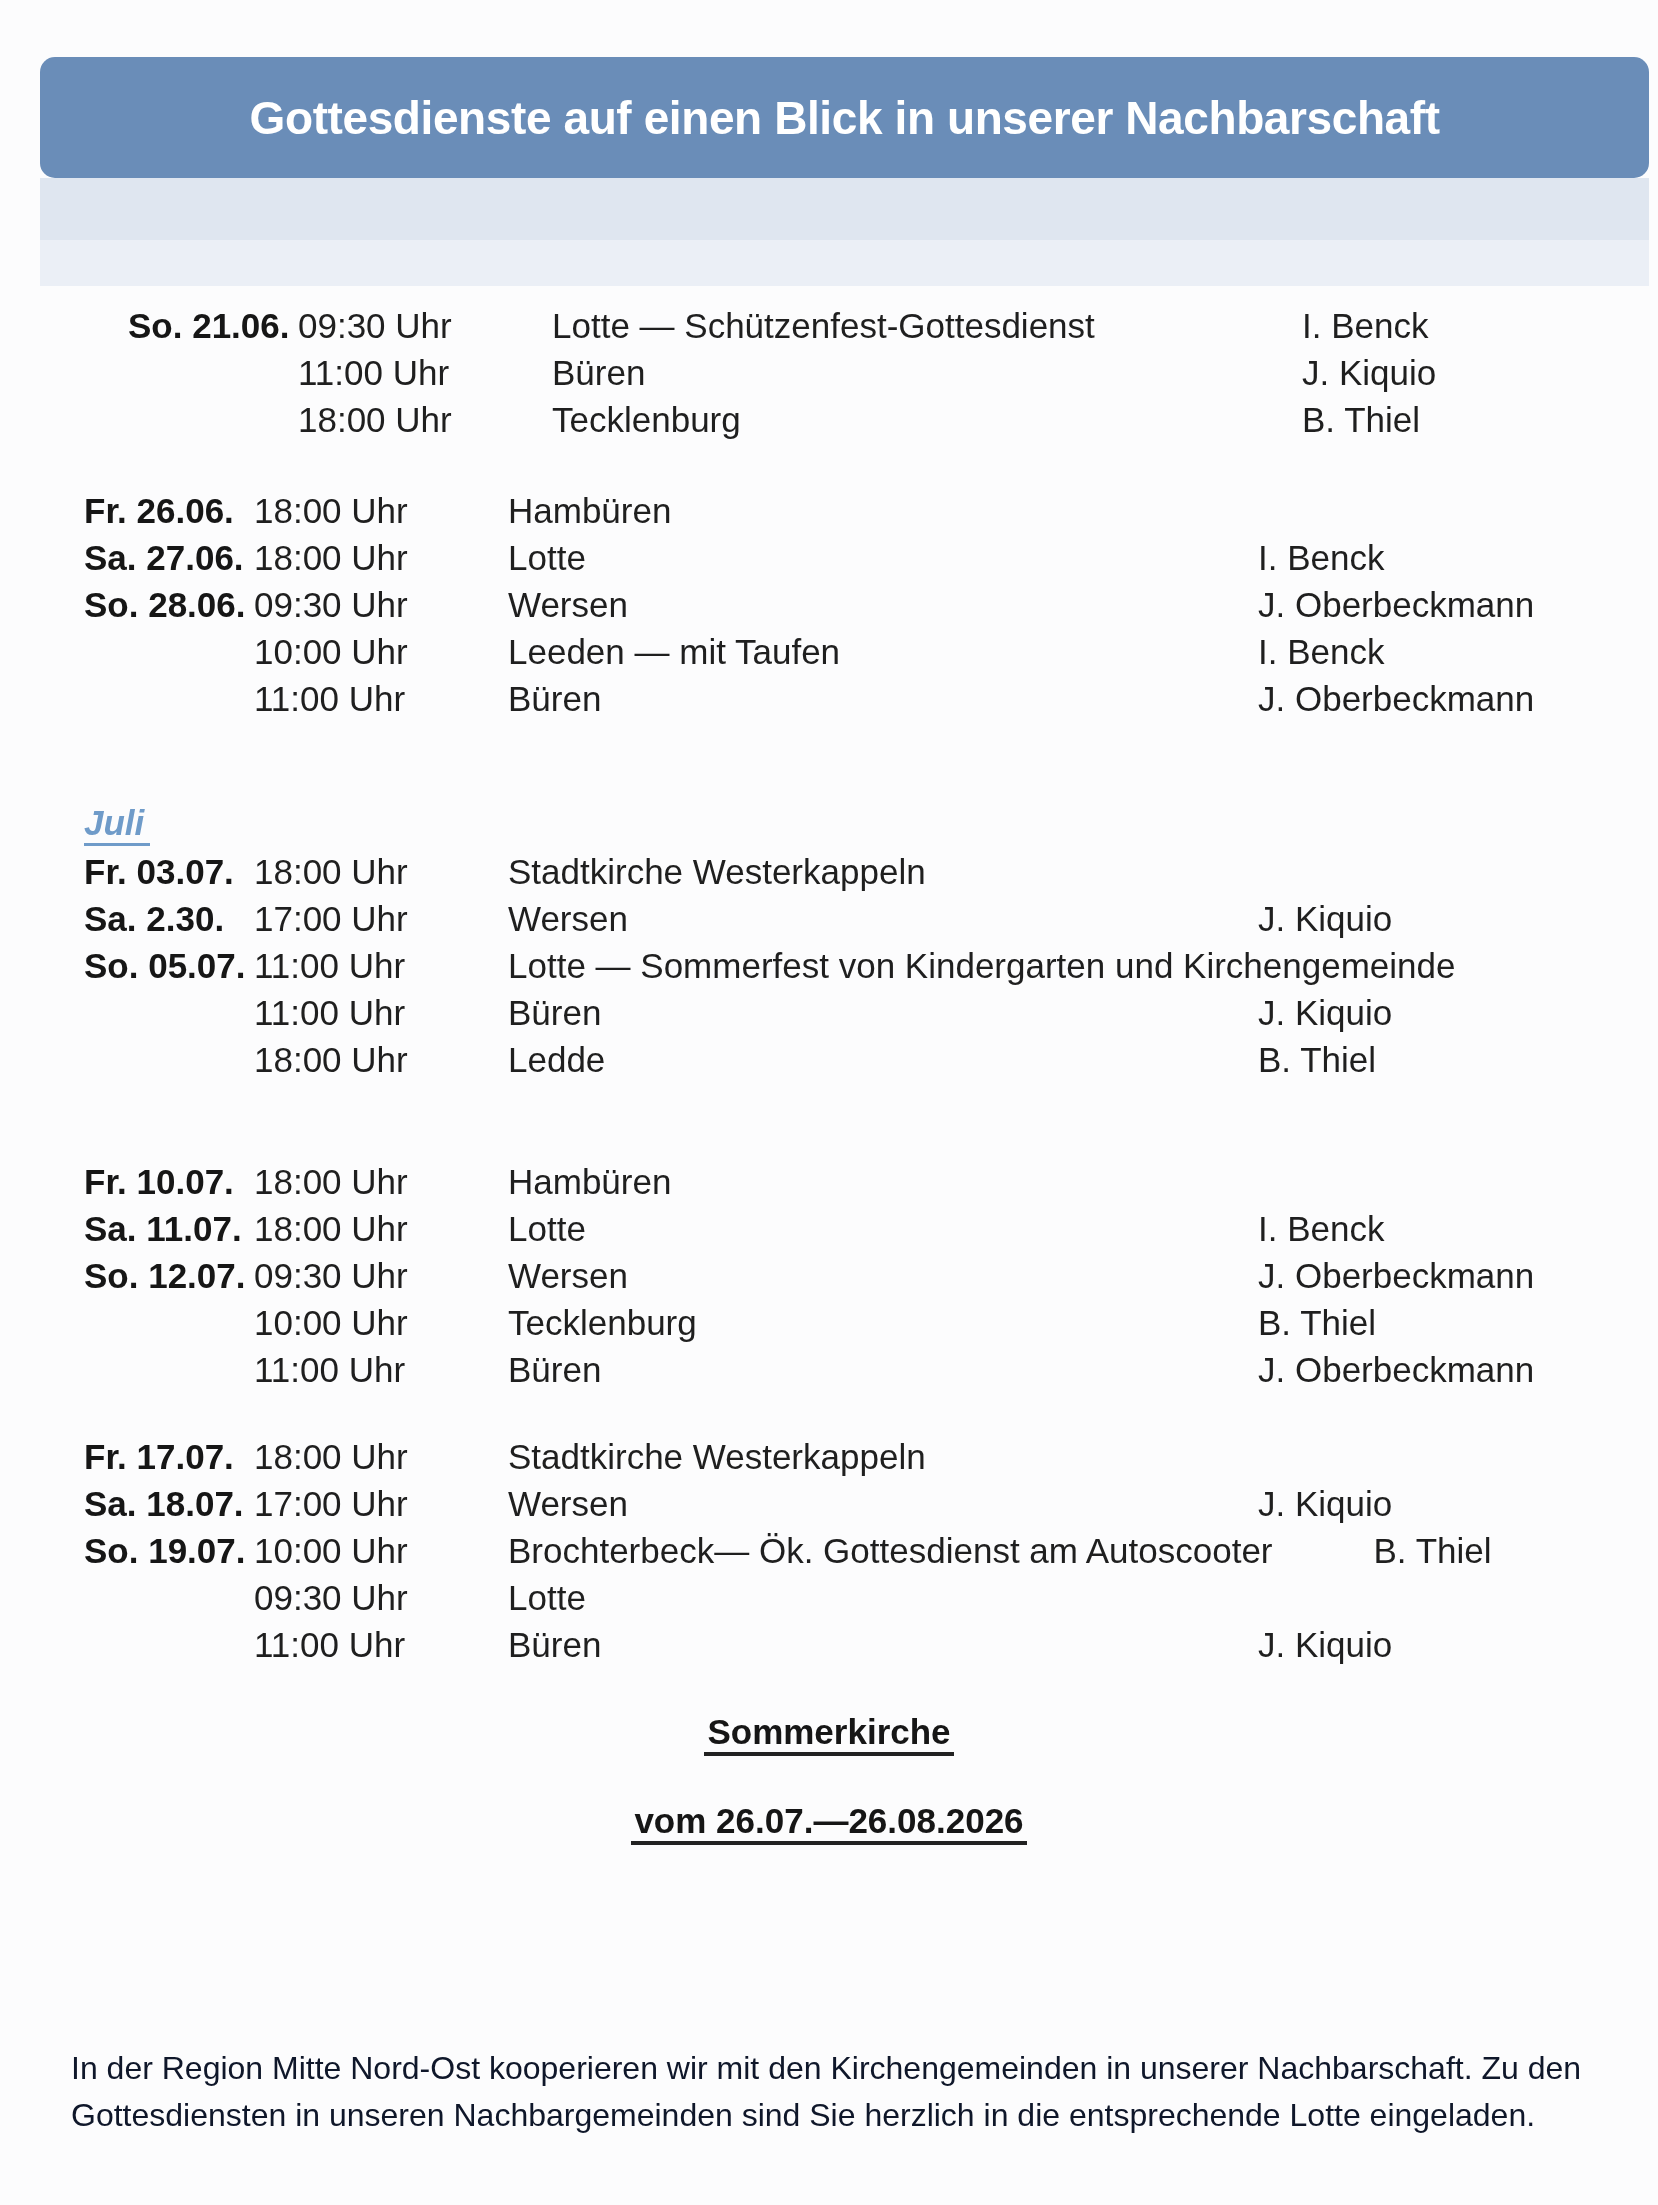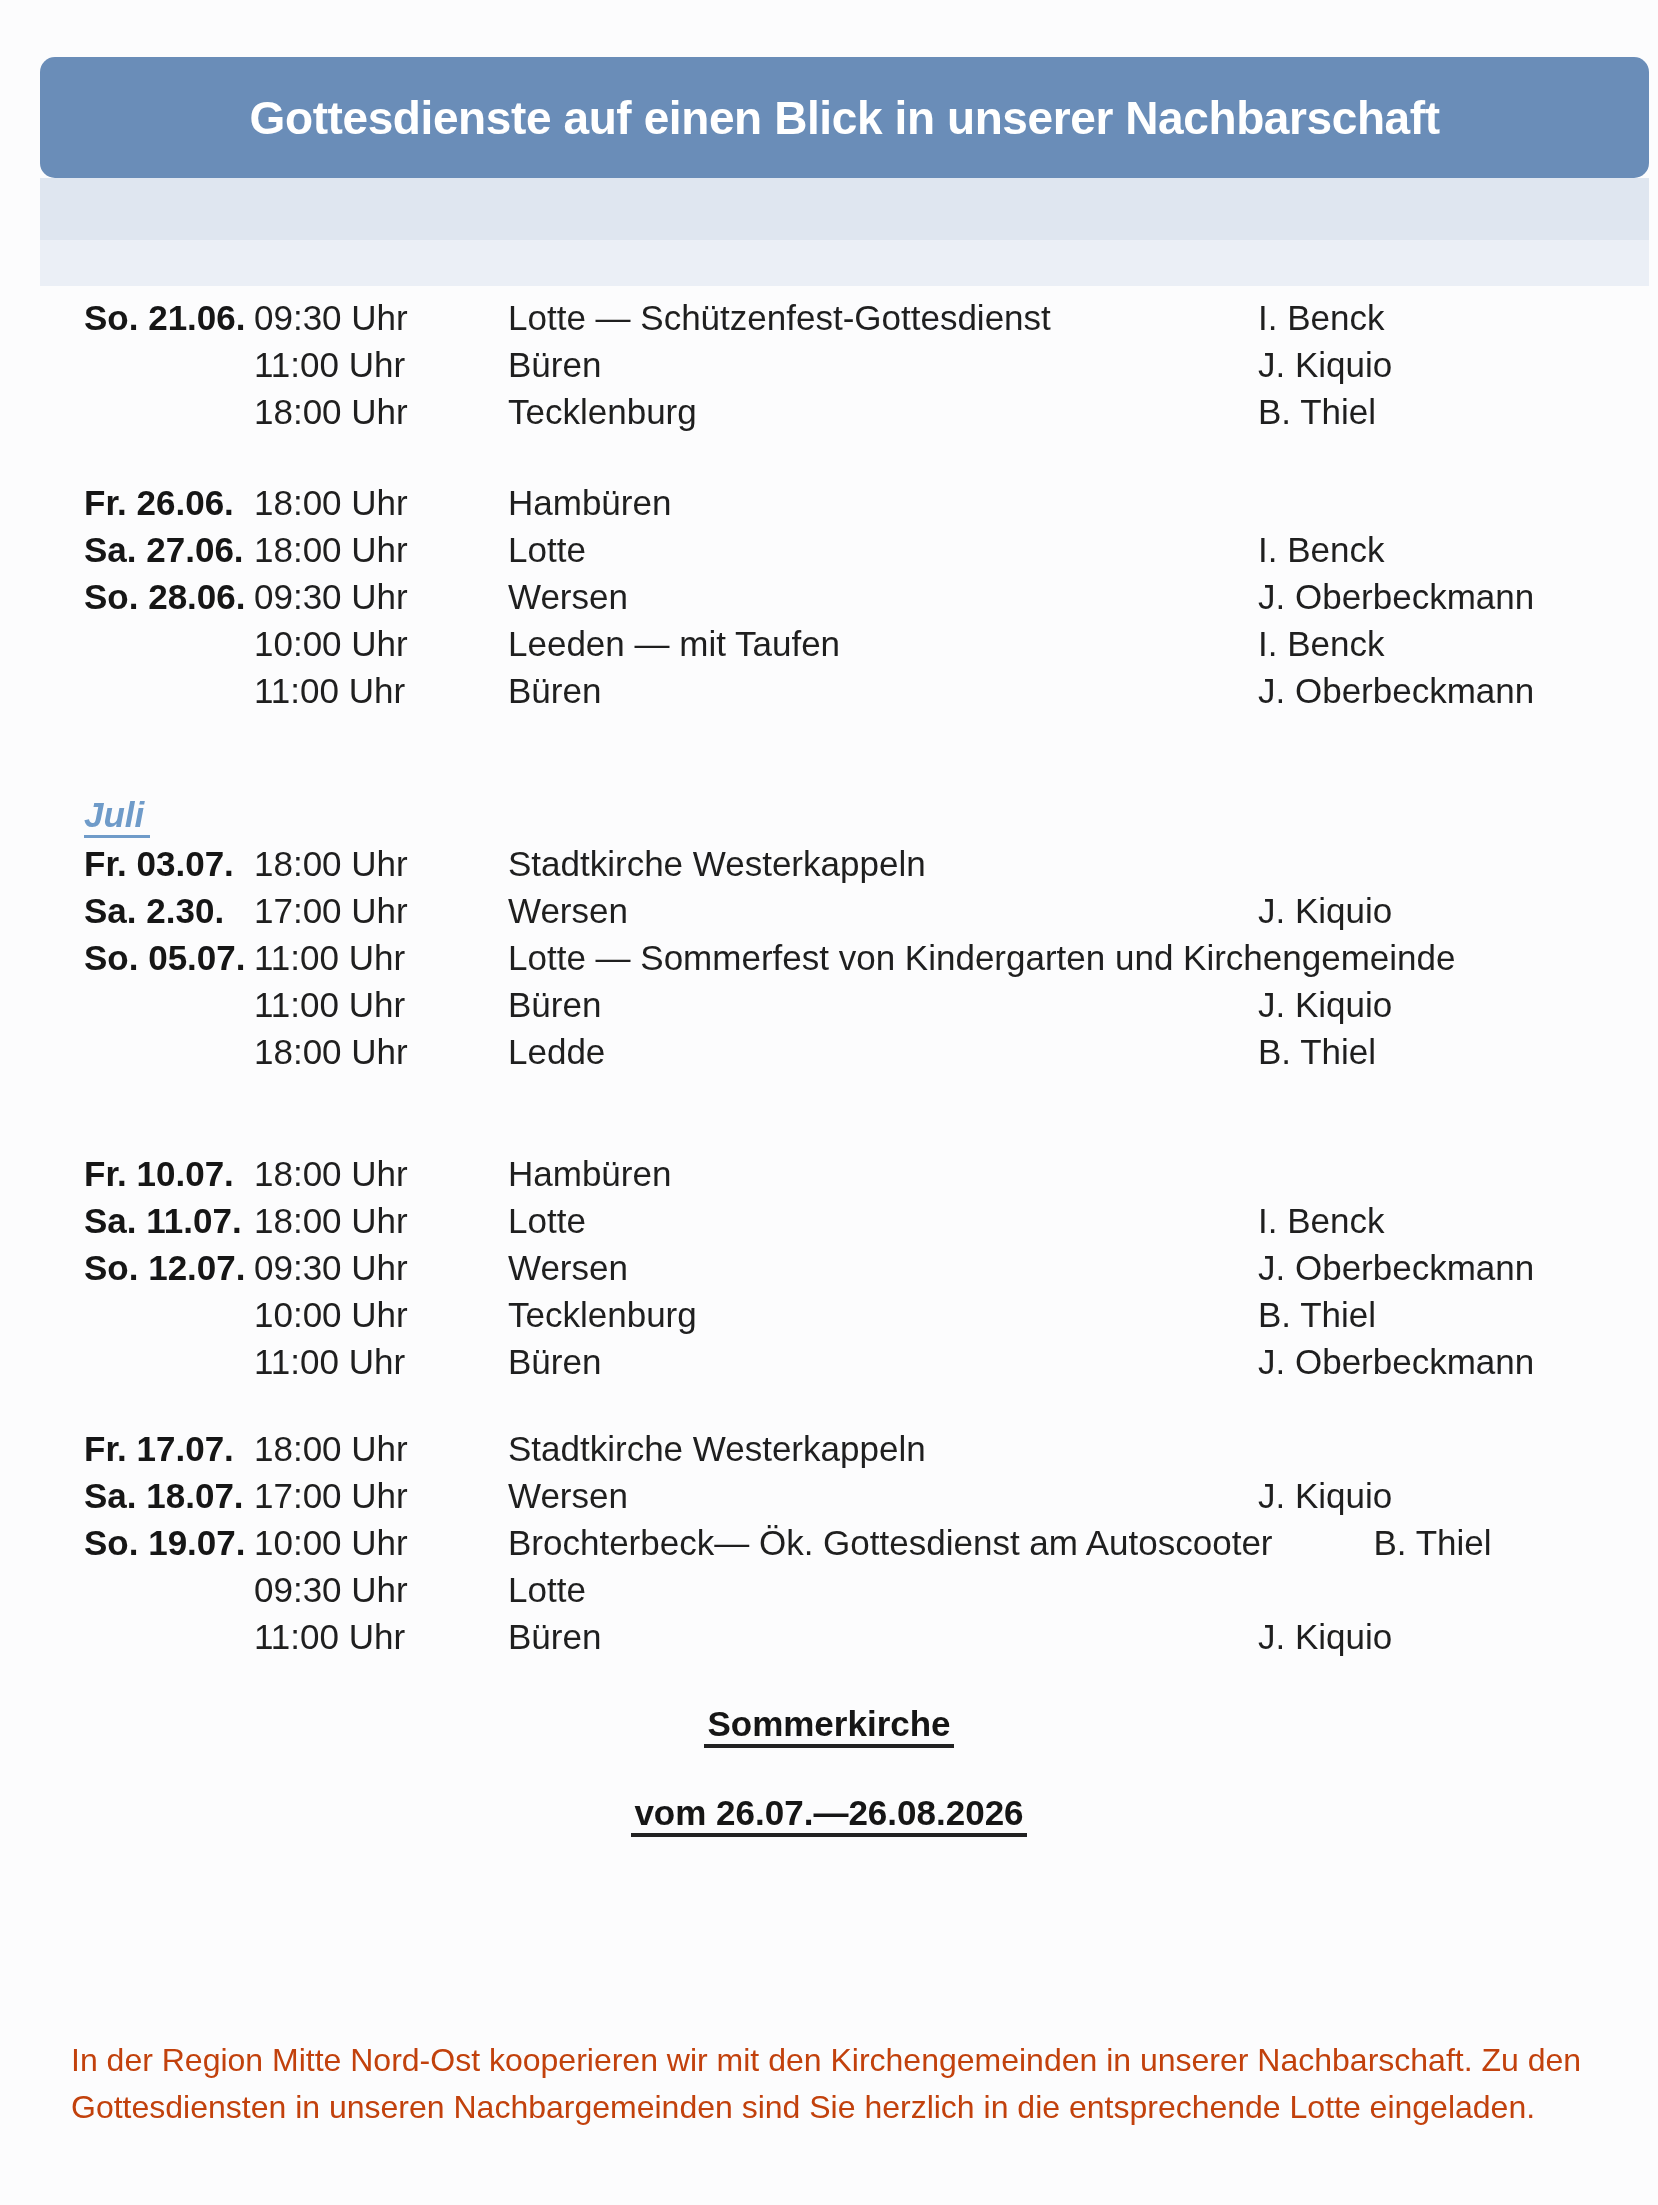--- a/index.html
+++ b/index.html
@@ -46,21 +46,21 @@
     padding-left:84px;
     font-size:35px;
     line-height:47px;
     white-space:nowrap;
   }
   .row.wide{grid-template-columns:170px 254px max-content auto;}
   .row.wide .c-leader{margin-left:101px;}
   .c-date{font-weight:bold;color:#161616;}
   .c-time,.c-loc,.c-leader{font-weight:normal;}
 
-  .block-1{margin-top:8px;}
+  .block-1{margin-top:16px;padding-left:44px;}
   .block-2{margin-top:44px;}
   .month-heading{
     margin-top:77px;
     padding-left:84px;
     font-size:35px;line-height:47px;
     font-weight:bold;
     color:var(--month);
     font-style:italic;
   }
   .month-heading span{
@@ -81,21 +81,21 @@
   .center-dates{margin-top:42px;}
   .center-line .u{
     border-bottom:4px solid #222;
     padding:0 3.5px 0.9px 3.5px;
   }
 
   .note{
     margin:201px 71px 0 71px;
     font-size:32px;
     line-height:47px;
-    color:#c2410c;
+    color:#0f172a;
   }
   .note div{white-space:nowrap;}
 </style>
 </head>
 <body>
 
 <div class="page">
 
   <header class="banner">
     <h1>Gottesdienste auf einen Blick in unserer Nachbarschaft</h1>

